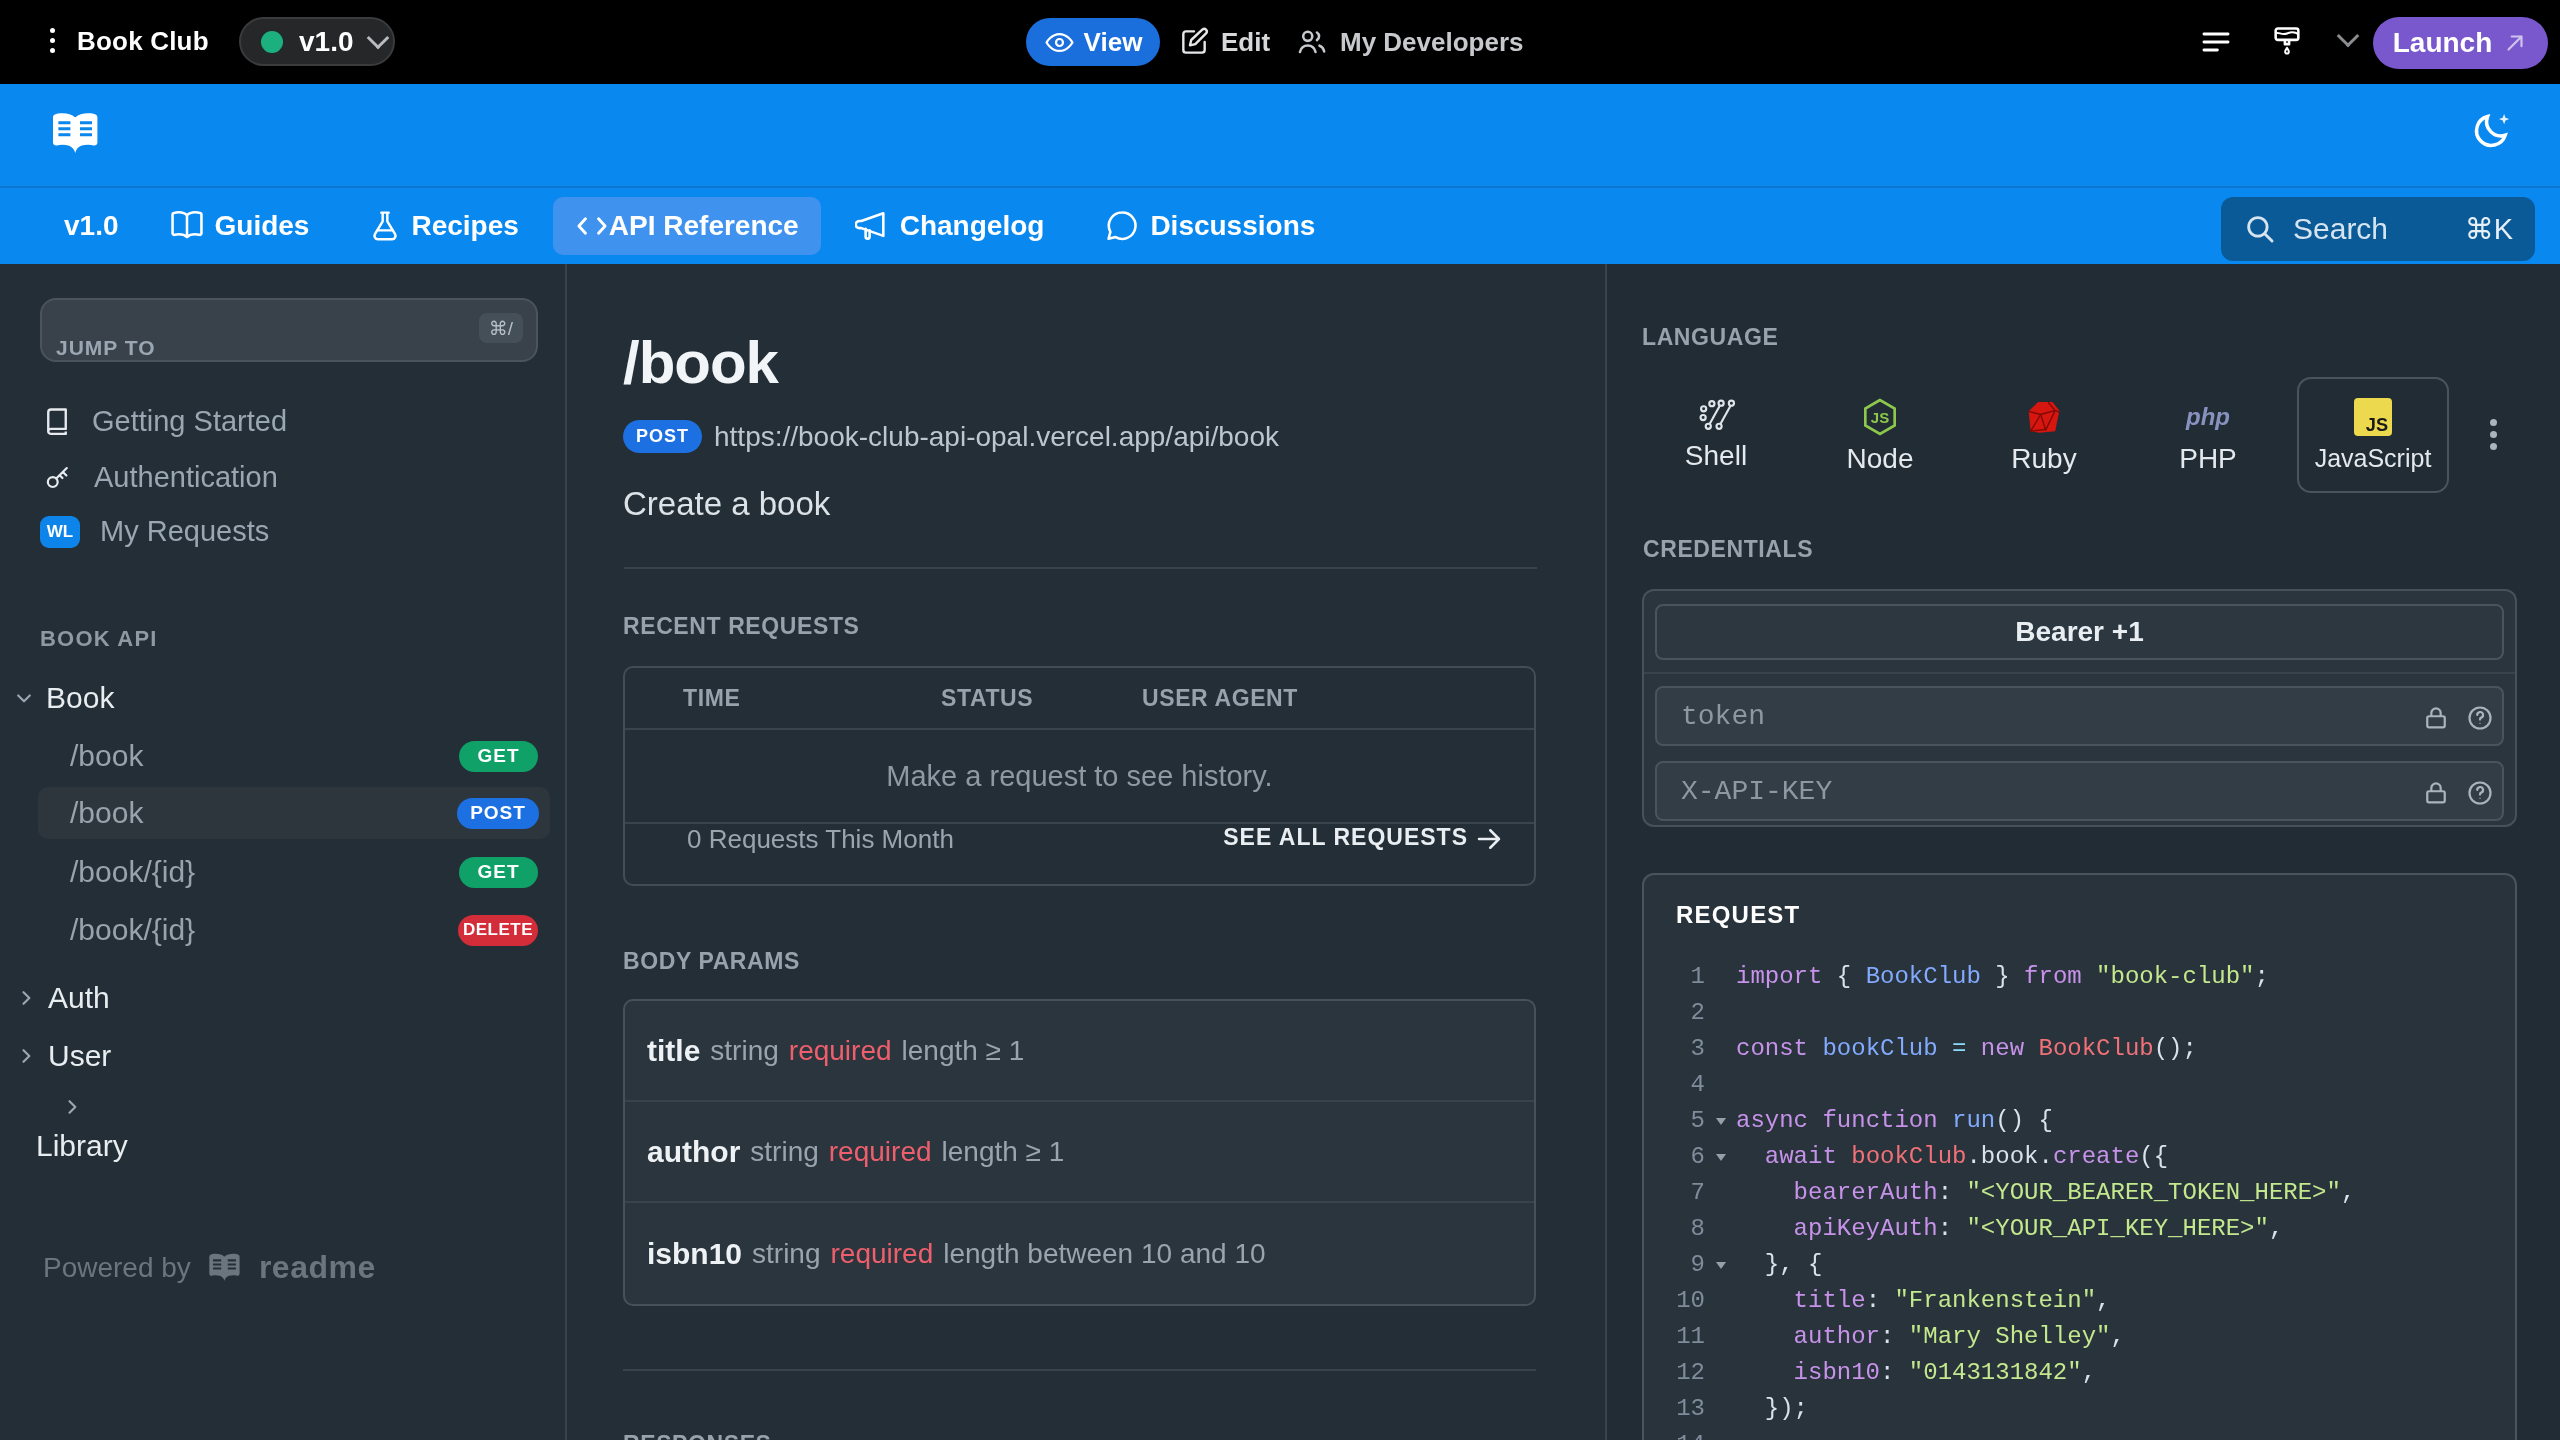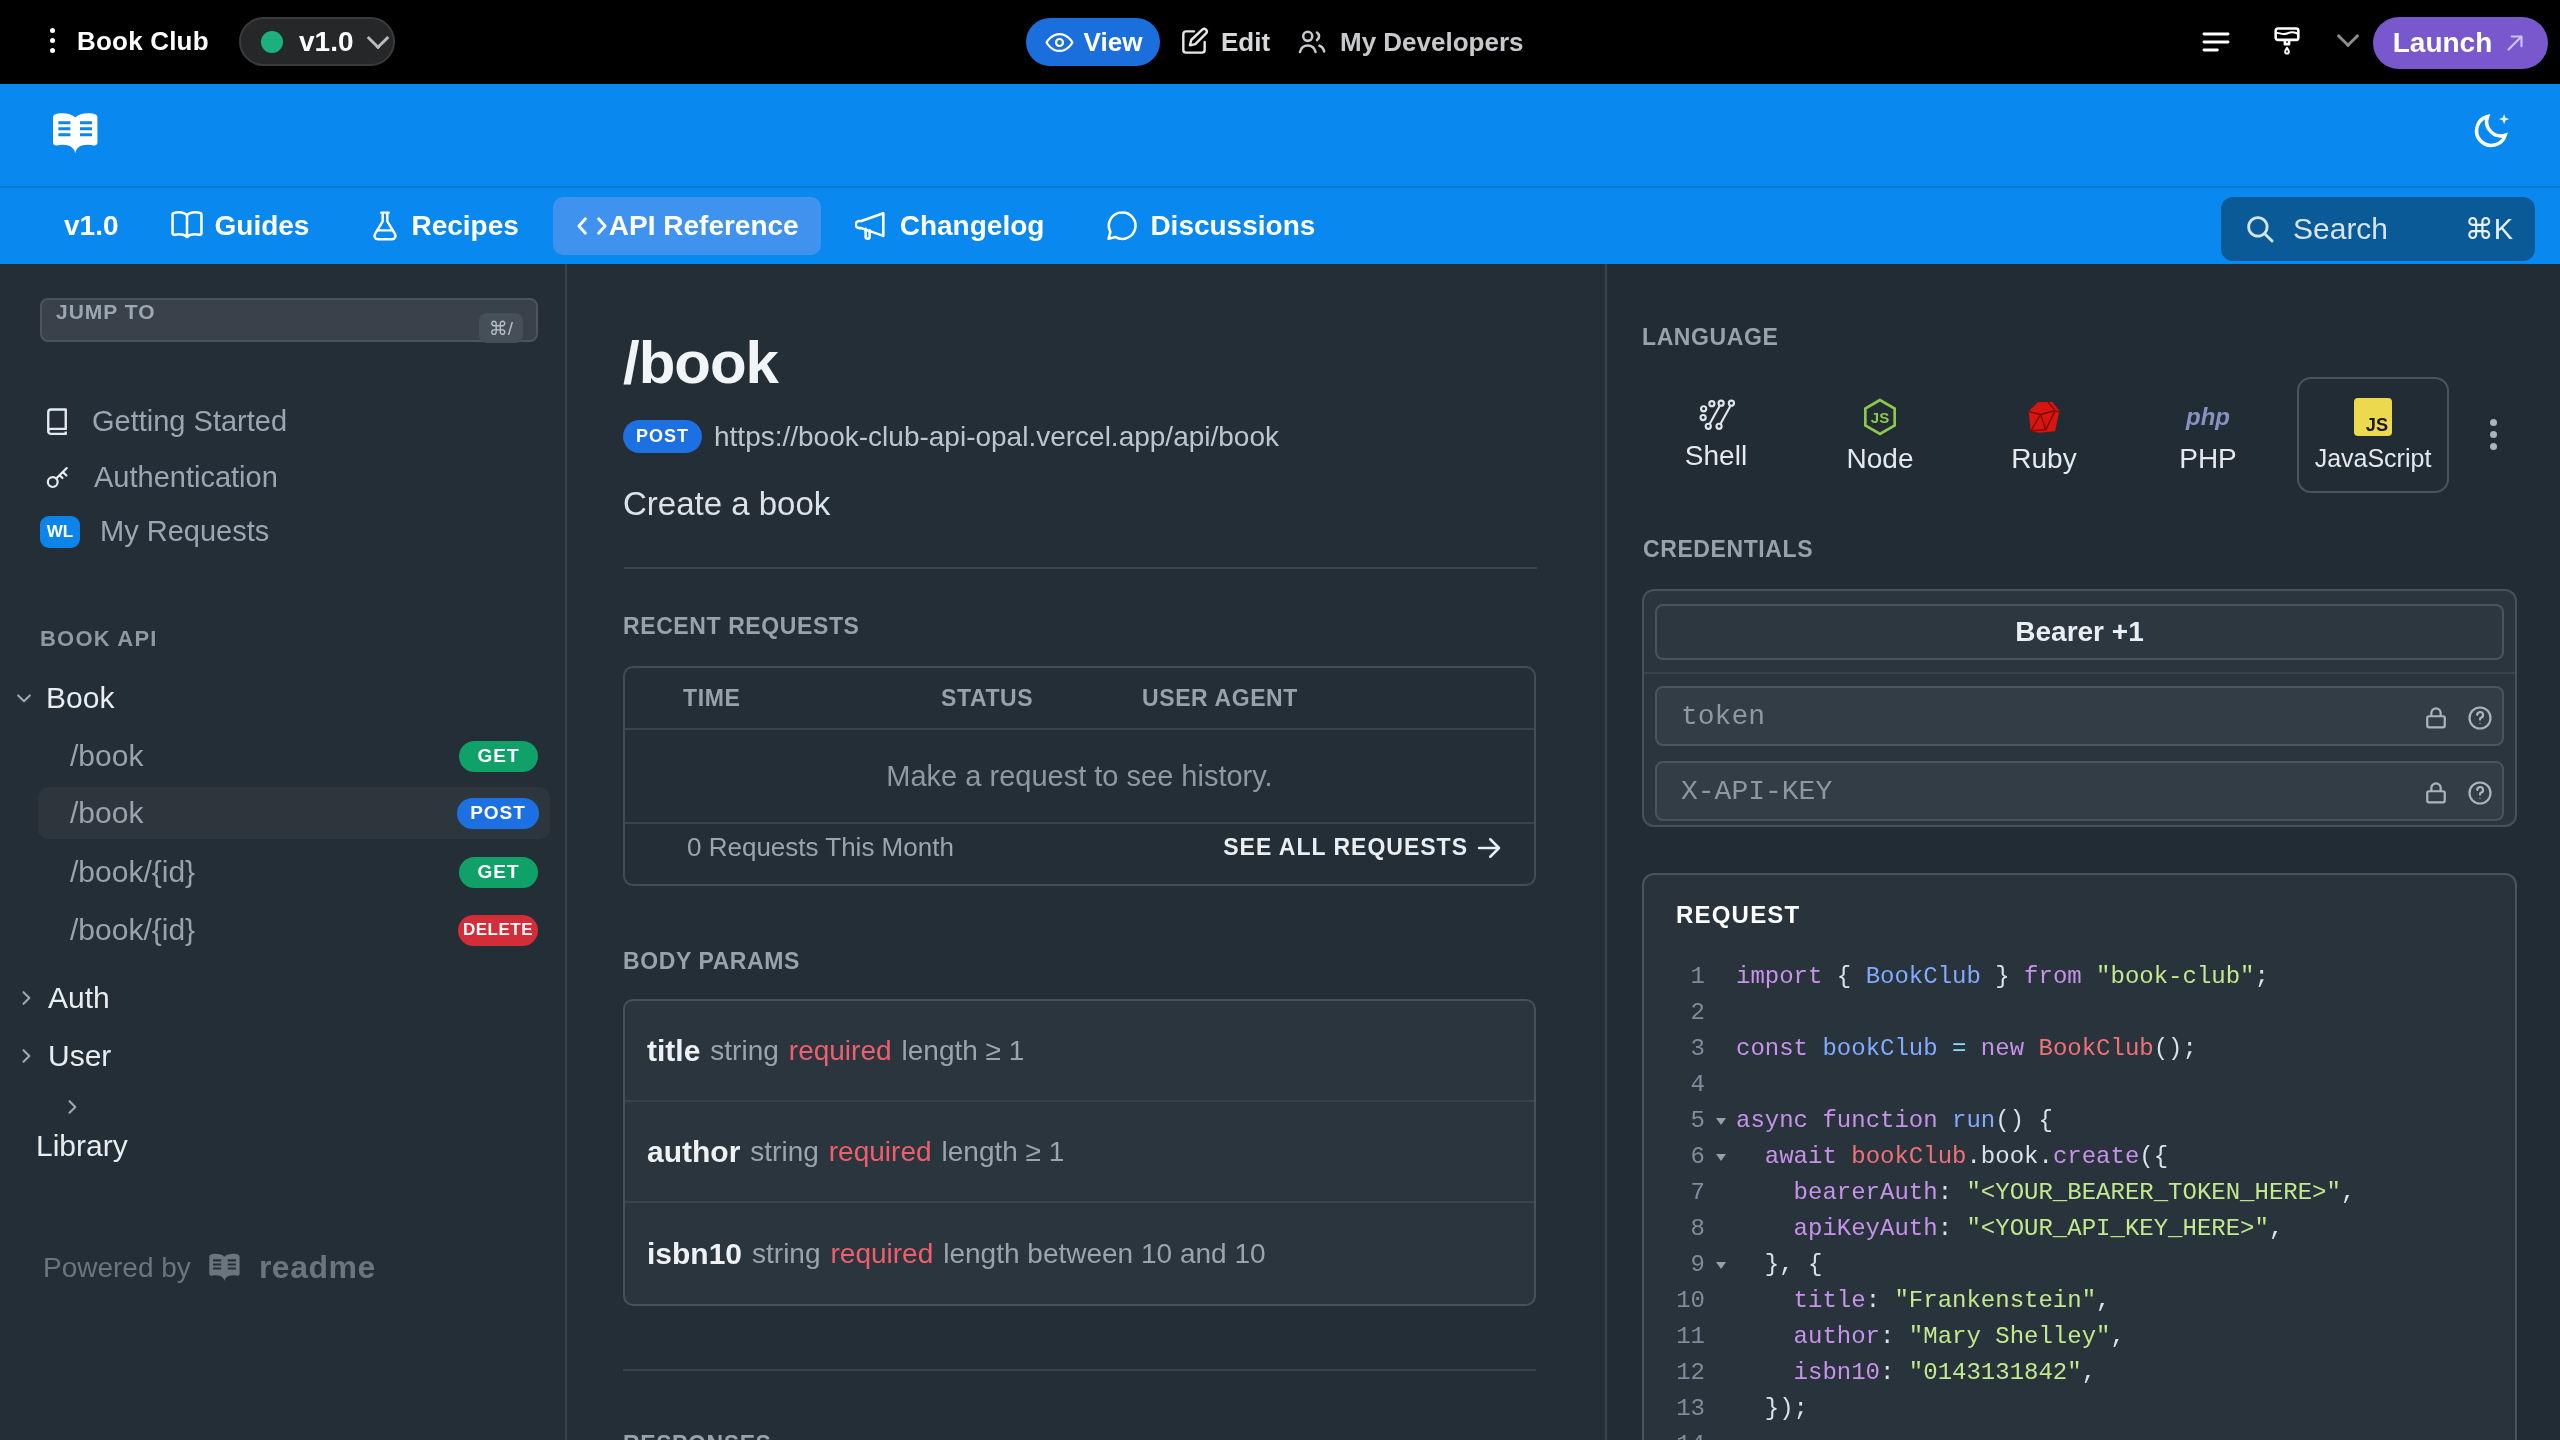--- a/index.html
+++ b/index.html
@@ -22,21 +22,21 @@
 
   
   .bluehead { position:absolute; left:0; top:84px; width:2560px; height:102px; background:#0988f0; }
   .bluenav { position:absolute; left:0; top:186px; width:2560px; height:78px; background:#0988f0; border-top:2px solid #0b76d1; display:flex; align-items:center; }
   .navitem { display:flex; align-items:center; gap:11px; color:#fff; font-size:28px; font-weight:bold; margin:0; }
   .navpill { background:#3f93ee; border-radius:10px; height:58px; display:flex; align-items:center; padding:0 22px; color:#fff; font-size:28px; font-weight:bold; }
   .search { position:absolute; left:2221px; top:9px; width:314px; height:64px; background:#0a5a97; border-radius:12px; display:flex; align-items:center; color:#d6e4f0; font-size:30px; }
 
   
   .sidebar { position:absolute; left:0; top:264px; width:567px; height:1176px; background:#242e36; border-right:2px solid #39434b; }
-  .jumpto { position:absolute; left:40px; top:34px; width:498px; height:44px; background:#39424a; border:2px solid #4b545c; border-radius:8px; display:flex; align-items:flex-start; }
+  .jumpto { position:absolute; left:40px; top:34px; width:498px; height:64px; background:#39424a; border:2px solid #4b545c; border-radius:16px; display:flex; align-items:flex-end; }
   .jumpto .lbl { color:#9aa6b2; font-size:21px; font-weight:bold; letter-spacing:1px; margin-left:14px; }
   .jumpto .kbd { position:absolute; right:13px; top:13px; width:44px; height:30px; background:#454f58; border-radius:8px; color:#b6bec6; font-size:19px; display:flex; align-items:center; justify-content:center; }
   .sideitem { position:absolute; left:44px; display:flex; align-items:center; gap:22px; color:#9aa6b2; font-size:29px; }
   .secthead { position:absolute; left:40px; color:#8e99a3; font-size:22px; font-weight:bold; letter-spacing:1.2px; }
   .mrow { position:absolute; left:0; width:566px; height:52px; display:flex; align-items:center; }
   .mrow .path { color:#98a3ad; font-size:30px; margin-left:70px; }
   .mrow.sel { background:#2e363d; border-radius:10px; left:38px; width:512px; }
   .mrow.sel .path { margin-left:32px; } .mrow.sel .badge { right:11px; }
   .badge { position:absolute; right:28px; height:31px; border-radius:16px; color:#fff; font-size:19px; font-weight:bold; letter-spacing:1px; display:flex; align-items:center; justify-content:center; }
   .b-get { background:#10a169; width:79px; }
@@ -50,21 +50,21 @@
   .h1 { position:absolute; left:56px; top:64px; color:#f1f5f7; font-size:60px; font-weight:bold; letter-spacing:-1px; }
   .postline { position:absolute; left:56px; top:156px; display:flex; align-items:center; }
   .postpill { background:#1c70e2; border-radius:17px; width:79px; height:33px; display:flex; align-items:center; justify-content:center; color:#fff; font-size:18px; font-weight:bold; letter-spacing:1px; }
   .url { color:#bcc6cf; font-size:28px; margin-left:12px; }
   .desc { position:absolute; left:56px; top:221px; color:#dce3e8; font-size:33px; }
   .hr1 { position:absolute; left:57px; top:303px; width:913px; height:2px; background:#39434b; }
   .sectlbl { position:absolute; color:#97a2ac; font-size:23px; font-weight:bold; letter-spacing:0.6px; }
   .reqtable { position:absolute; left:56px; top:402px; width:913px; height:220px; border:2px solid #434d55; border-radius:10px; }
   .reqtable .hdr { height:62px; border-bottom:2px solid #3a444c; display:flex; align-items:center; color:#97a2ac; font-size:23px; font-weight:bold; letter-spacing:0.6px;padding-left:36px; }
   .reqtable .bodyrow { height:94px; border-bottom:2px solid #3a444c; display:flex; align-items:center; justify-content:center; color:#8e99a3; font-size:29px; }
-  .reqtable .foot { height:47px; display:flex; align-items:center; color:#9aa5af; font-size:26px; }
+  .reqtable .foot { height:47px; display:flex; color:#9aa5af; font-size:26px; }
   .params { position:absolute; left:56px; top:735px; width:913px; height:307px; background:#2b353d; border:2px solid #47515a; border-radius:10px; }
   .prow { height:101px; border-bottom:2px solid #39434b; display:flex; align-items:center; padding-left:22px; }
   .prow:last-child { border-bottom:none; }
   .pname { color:#eef2f5; font-size:30px; font-weight:bold; }
   .ptype { color:#99a4ae; font-size:28px; margin-left:10px; }
   .preq { color:#ee5f6d; font-size:28px; margin-left:10px; }
   .hr2 { position:absolute; left:56px; top:1105px; width:913px; height:2px; background:#39434b; }
 
   
   .right { position:absolute; left:1605px; top:264px; width:955px; height:1176px; background:#222c34; border-left:2px solid #39434b; }

